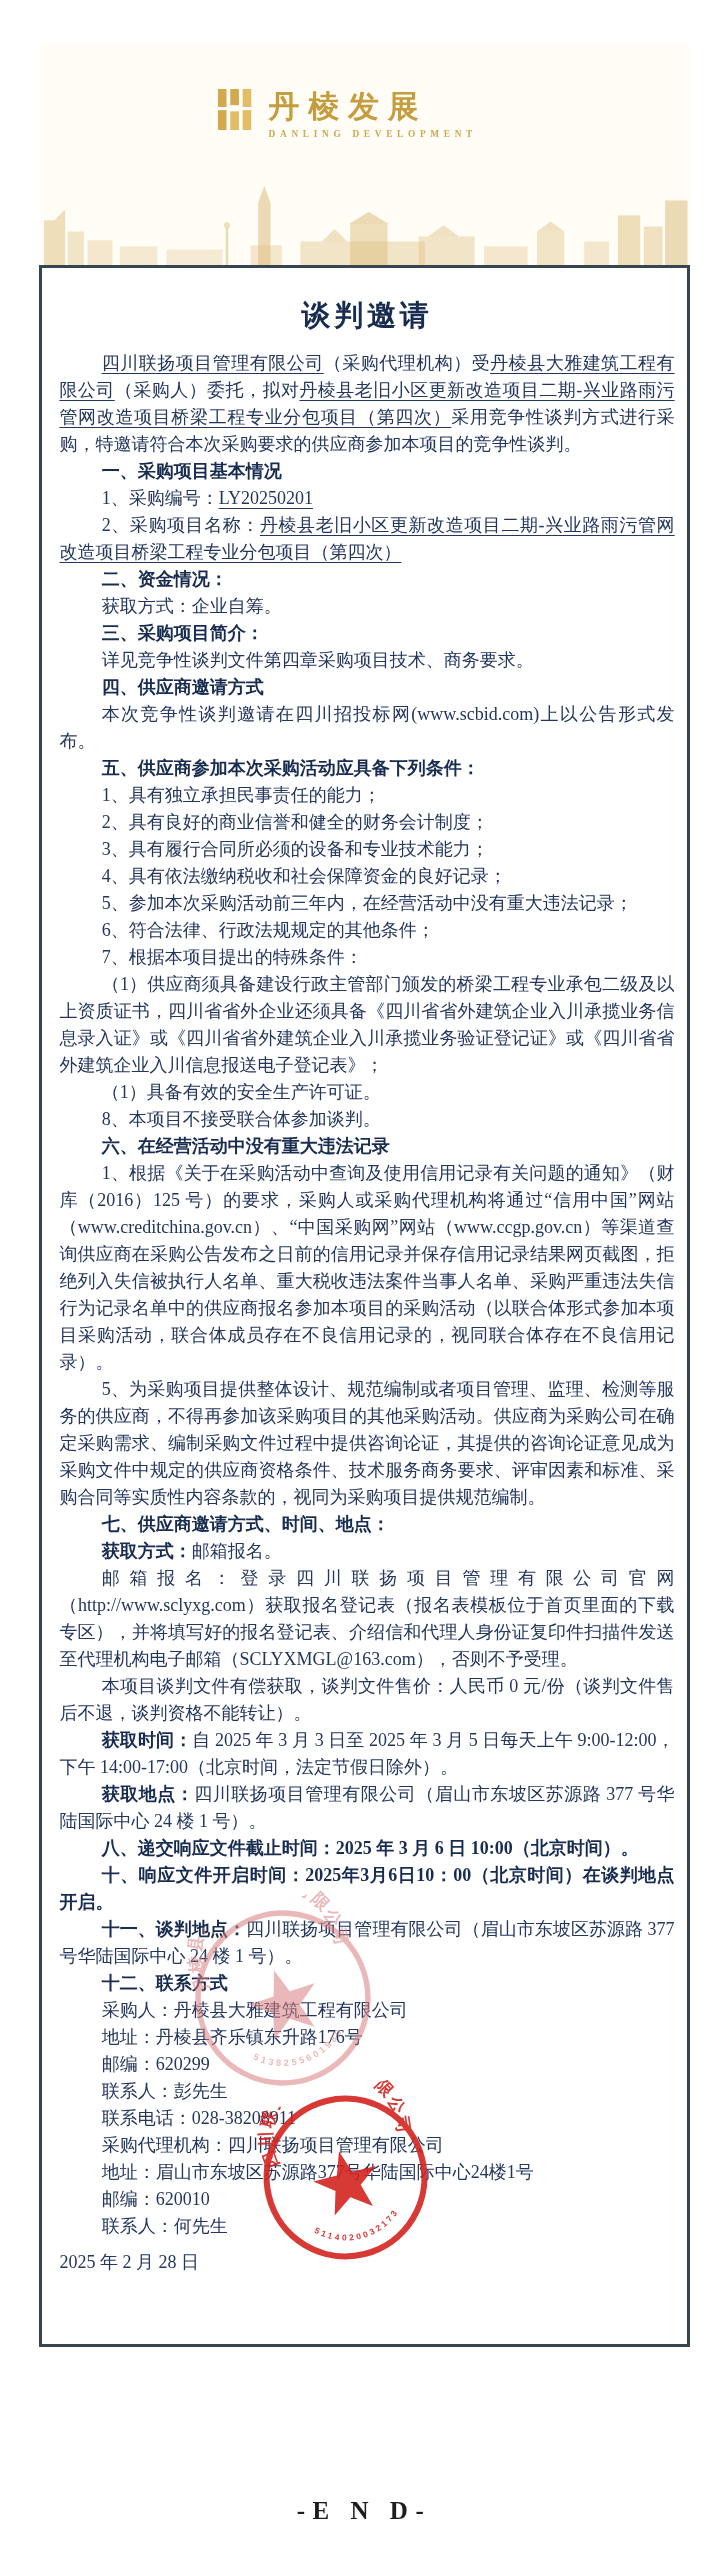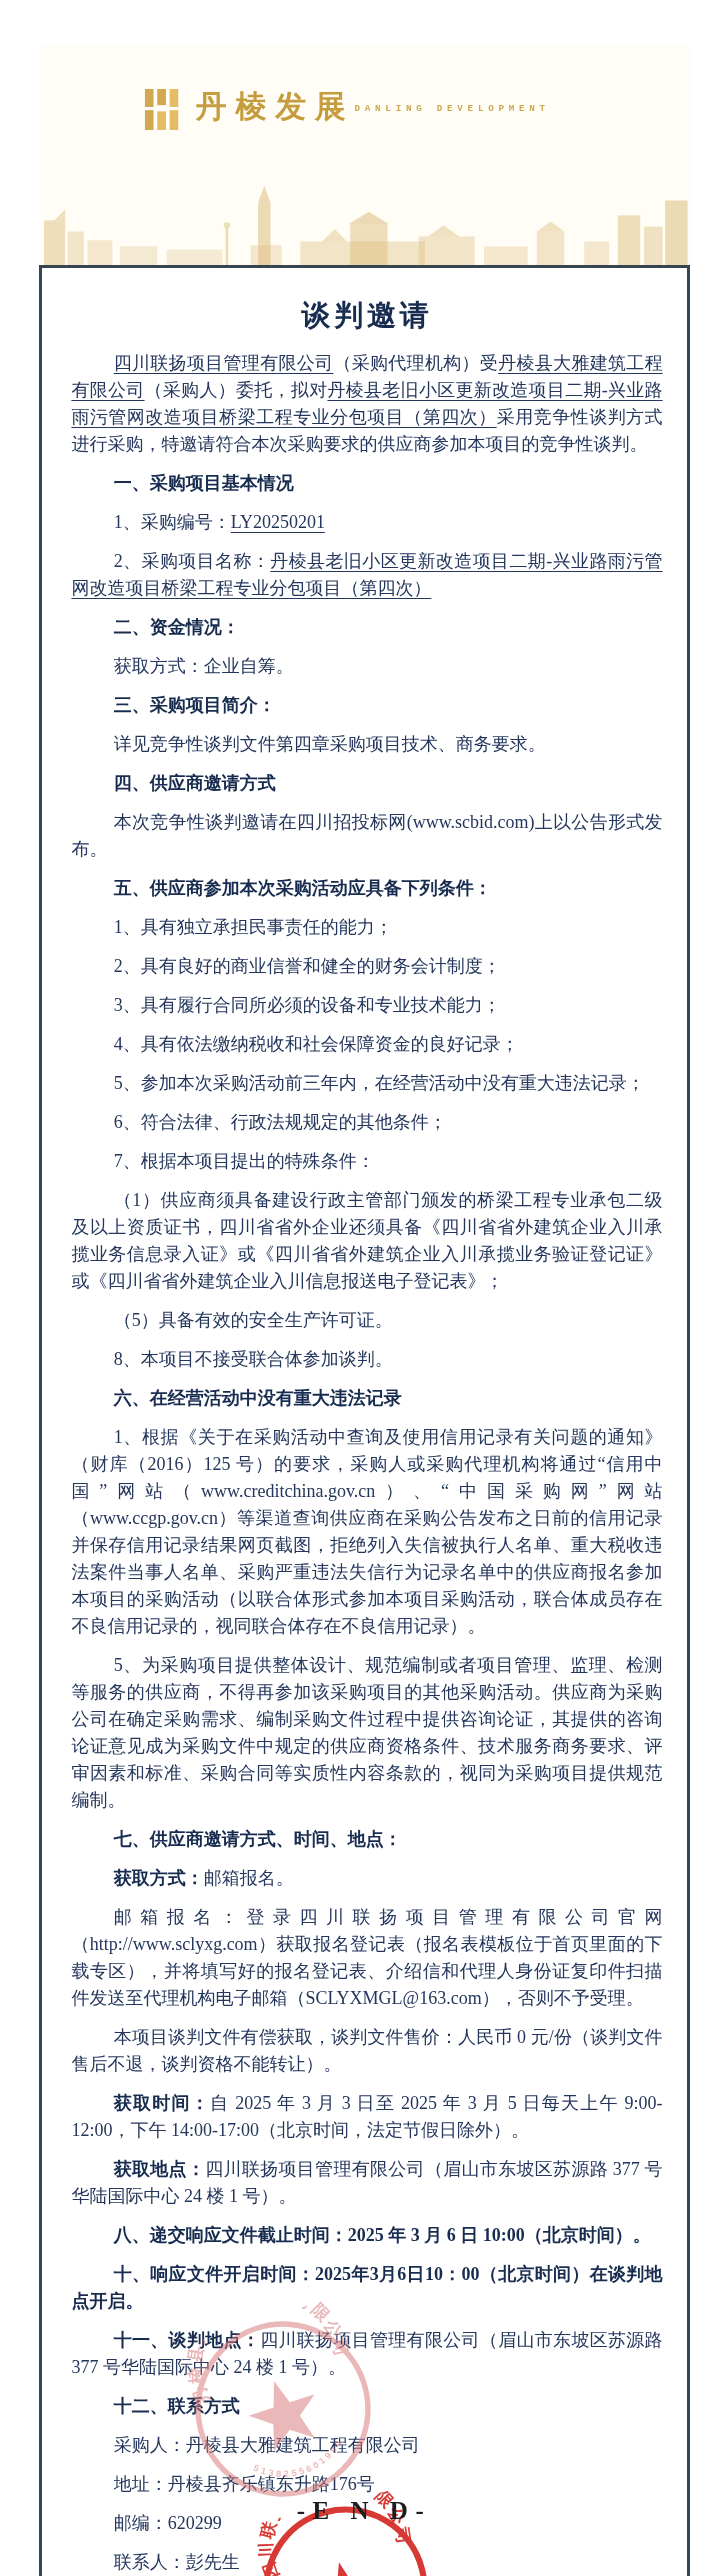--- a/index.html
+++ b/index.html
@@ -13,45 +13,45 @@
   }
   
   .letterhead{
     position:relative;height:220px;background:var(--paper);overflow:hidden;
   }
   .brand-row{
     position:absolute;left:0;right:0;top:44px;
     display:flex;justify-content:center;align-items:flex-start;gap:17.4px;
     transform:translateX(-17.4px);
   }
-  .brand-texts{display:flex;flex-direction:row;align-items:flex-start;}
+  .brand-texts{display:flex;flex-direction:column;align-items:flex-start;}
   .brand-cn{
     font-size:31px;font-weight:700;letter-spacing:8.7px;color:var(--gold);
     line-height:35px;font-family:"Liberation Serif","DejaVu Serif",serif;
   }
   .brand-en{
     font-size:9.3px;font-weight:700;letter-spacing:4.7px;color:var(--gold-soft);
-    margin-top:14px;font-family:Liberation Mono, monospace;
+    margin-top:5px;font-family:Liberation Serif, serif;
   }
   .skyline{position:absolute;left:0;bottom:0;width:100%;height:93px;}
   
   .frame{
     border:3.1px solid var(--frame);
     background:#ffffff;
     min-height:2082px;
     padding:16px 12.4px 0 17.4px;
     box-sizing:border-box;
     position:relative;
   }
   .doc-title{
     font-size:29px;font-weight:700;color:var(--ink-strong);
     text-align:center;letter-spacing:3.7px;margin:12.4px 0 13.7px 0;
   }
   .para{
-    margin:12px;font-size:18px;line-height:27px;color:var(--ink);
+    margin:0;font-size:18px;line-height:27px;color:var(--ink);
     text-indent:2.35em;text-align:justify;
   }
   .para .b{font-weight:700;color:var(--ink-strong);}
   .para .u{text-decoration:underline;text-underline-offset:4.4px;text-decoration-thickness:1.2px;}
   .para.date{text-align:left;text-indent:0;padding-right:21px;margin-top:8.7px;}
   .contact-wrap{position:relative;}
   .stamp{position:absolute;pointer-events:none;}
   .stamp svg{display:block;width:100%;height:100%;}
   .stamp-text{font-family:"Liberation Sans","DejaVu Sans",sans-serif;font-weight:700;}
   
@@ -127,21 +127,21 @@
         <p class="para"><span>本次竞争性谈判邀请在四川招投标网(www.scbid.com)上以公告形式发布。</span></p>
         <p class="para"><span class="b">五、供应商参加本次采购活动应具备下列条件：</span></p>
         <p class="para"><span>1、具有独立承担民事责任的能力；</span></p>
         <p class="para"><span>2、具有良好的商业信誉和健全的财务会计制度；</span></p>
         <p class="para"><span>3、具有履行合同所必须的设备和专业技术能力；</span></p>
         <p class="para"><span>4、具有依法缴纳税收和社会保障资金的良好记录；</span></p>
         <p class="para"><span>5、参加本次采购活动前三年内，在经营活动中没有重大违法记录；</span></p>
         <p class="para"><span>6、符合法律、行政法规规定的其他条件；</span></p>
         <p class="para"><span>7、根据本项目提出的特殊条件：</span></p>
         <p class="para"><span>（1）供应商须具备建设行政主管部门颁发的桥梁工程专业承包二级及以上资质证书，四川省省外企业还须具备《四川省省外建筑企业入川承揽业务信息录入证》或《四川省省外建筑企业入川承揽业务验证登记证》或《四川省省外建筑企业入川信息报送电子登记表》；</span></p>
-        <p class="para"><span>（5）具备有效的安全生产许可证。</span></p>
+        <p class="para"><span>（1）具备有效的安全生产许可证。</span></p>
         <p class="para"><span>8、本项目不接受联合体参加谈判。</span></p>
         <p class="para"><span class="b">六、在经营活动中没有重大违法记录</span></p>
         <p class="para"><span>1、根据《关于在采购活动中查询及使用信用记录有关问题的通知》（财库（2016）125 号）的要求，采购人或采购代理机构将通过“信用中国”网站（www.creditchina.gov.cn）、“中国采购网”网站（www.ccgp.gov.cn）等渠道查询供应商在采购公告发布之日前的信用记录并保存信用记录结果网页截图，拒绝列入失信被执行人名单、重大税收违法案件当事人名单、采购严重违法失信行为记录名单中的供应商报名参加本项目的采购活动（以联合体形式参加本项目采购活动，联合体成员存在不良信用记录的，视同联合体存在不良信用记录）。</span></p>
         <p class="para"><span>5、为采购项目提供整体设计、规范编制或者项目管理、监理、检测等服务的供应商，不得再参加该采购项目的其他采购活动。供应商为采购公司在确定采购需求、编制采购文件过程中提供咨询论证，其提供的咨询论证意见成为采购文件中规定的供应商资格条件、技术服务商务要求、评审因素和标准、采购合同等实质性内容条款的，视同为采购项目提供规范编制。</span></p>
         <p class="para"><span class="b">七、供应商邀请方式、时间、地点：</span></p>
         <p class="para"><span class="b">获取方式：</span><span>邮箱报名。</span></p>
         <p class="para"><span>邮箱报名：登录四川联扬项目管理有限公司官网（http://www.sclyxg.com）获取报名登记表（报名表模板位于首页里面的下载专区），并将填写好的报名登记表、介绍信和代理人身份证复印件扫描件发送至代理机构电子邮箱（SCLYXMGL@163.com），否则不予受理。</span></p>
         <p class="para"><span>本项目谈判文件有偿获取，谈判文件售价：人民币 0 元/份（谈判文件售后不退，谈判资格不能转让）。</span></p>
         <p class="para"><span class="b">获取时间：</span><span>自 2025 年 3 月 3 日至 2025 年 3 月 5 日每天上午 9:00-12:00，下午 14:00-17:00（北京时间，法定节假日除外）。</span></p>
         <p class="para"><span class="b">获取地点：</span><span>四川联扬项目管理有限公司（眉山市东坡区苏源路 377 号华陆国际中心 24 楼 1 号）。</span></p>

